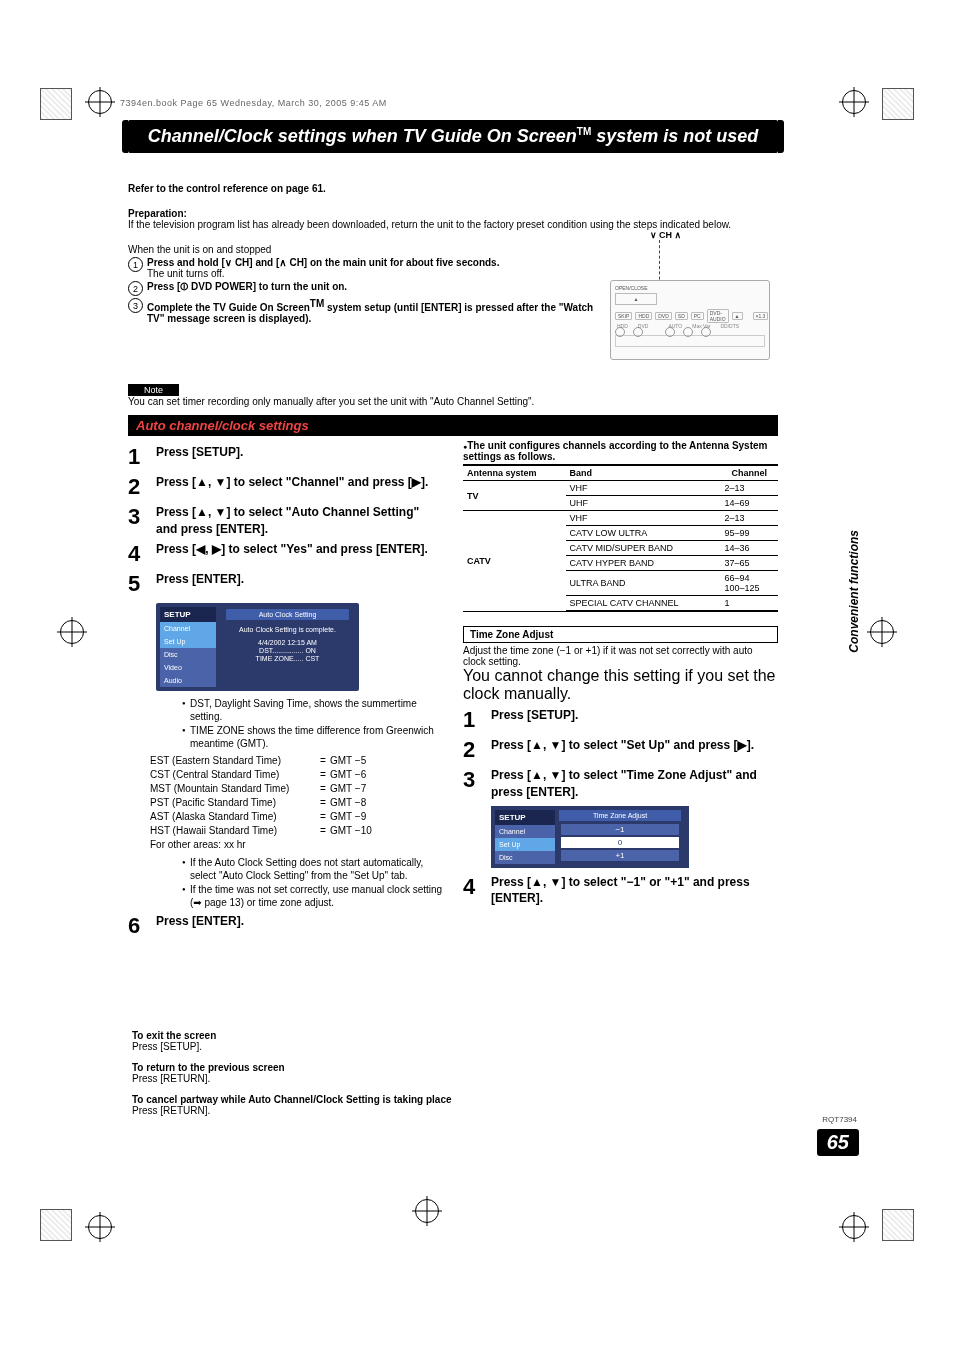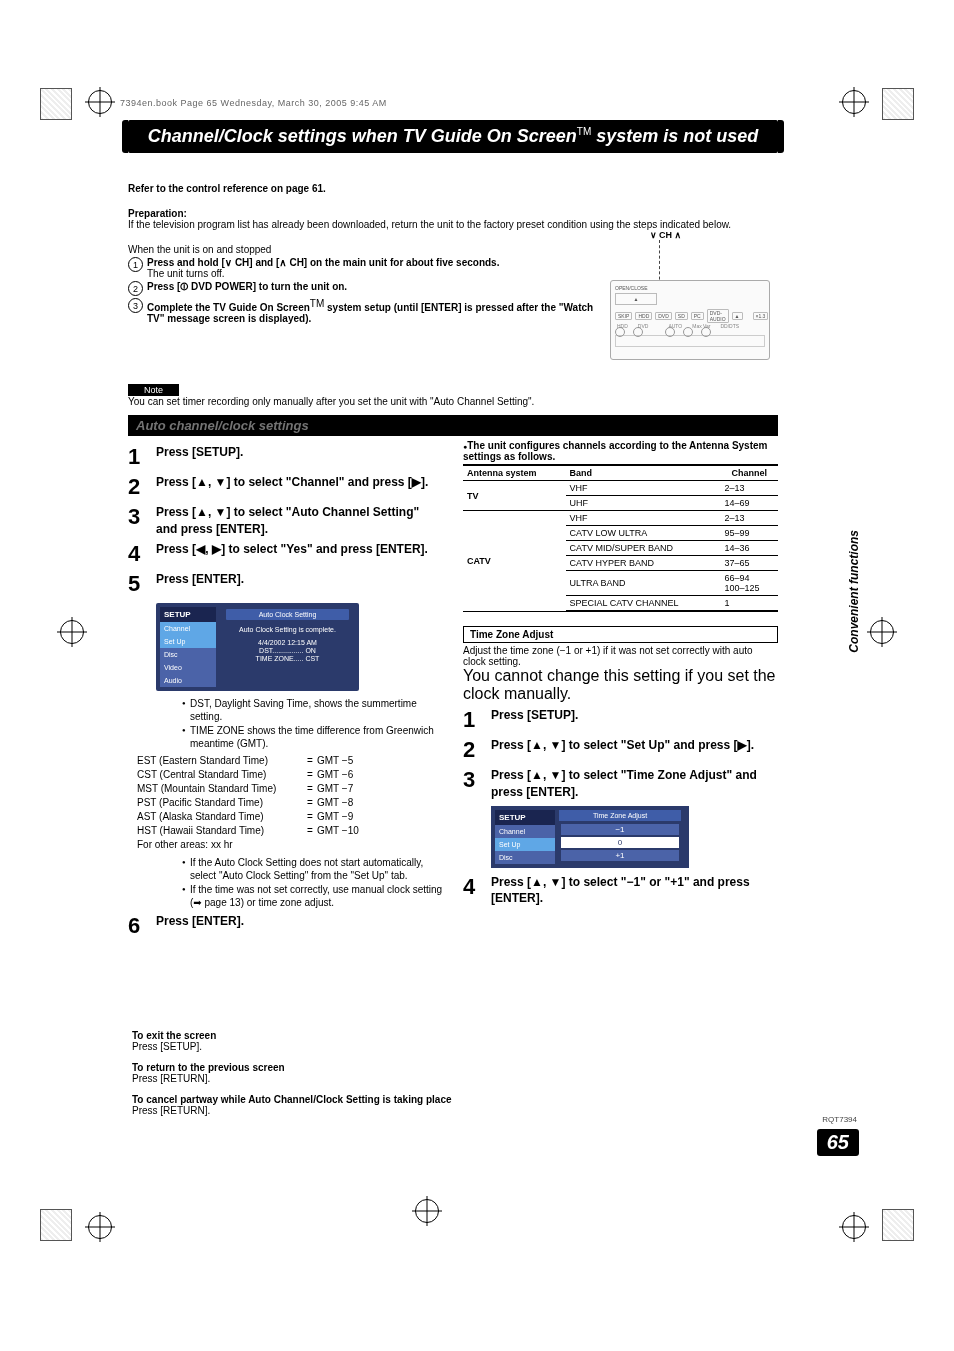--- a/index.html
+++ b/index.html
@@ -61,46 +61,46 @@
     padding: 6px 10px;
     text-align: center;
     border-radius: 2px;
     position: relative;
   }
   .title-bar::before, .title-bar::after {
     content:"";position:absolute;top:0;bottom:0;width:6px;background:#000;
   }
   .title-bar::before{left:-6px;border-radius:3px 0 0 3px;}
   .title-bar::after{right:-6px;border-radius:0 3px 3px 0;}
-  .tm{font-size:10px;vertical-align:super;font-style:normal;font-weight:normal;}
+  .tm{font-size:10px;vertical-align:super;font-style:normal;font-weight:bold;}
   .intro{margin-top:30px;font-size:10px;}
   .intro b{font-weight:bold;}
   .note-tag{display:inline-block;background:#000;color:#fff;padding:1px 16px;font-size:9px;}
   .circled{display:inline-flex;width:13px;height:13px;border:1px solid #000;border-radius:50%;font-size:9px;align-items:center;justify-content:center;margin-right:4px;flex-shrink:0;}
-  .section-h{background:#000;color:#737373;font-weight:bold;font-style:italic;padding:3px 8px;margin:8px 0 4px;font-size:13px;}
+  .section-h{background:#000;color:#ef4444;font-weight:bold;font-style:italic;padding:3px 8px;margin:8px 0 4px;font-size:13px;}
   .columns{display:flex;gap:20px;}
   .col{flex:1;min-width:0;font-size:10px;}
   .bignum{font-size:22px;font-weight:bold;width:20px;display:inline-block;text-align:left;}
   .step{display:flex;margin:4px 0 2px;gap:8px;}
   .step-body{flex:1;font-size:12px;font-weight:bold;line-height:1.35;}
   .step-sub{font-size:10px;font-weight:normal;margin-top:2px;}
   .mini-ui{
     width:195px;margin:6px 0 6px 28px;background:#2b3a6b;padding:4px;border-radius:2px;
     display:flex;font-size:7px;color:#fff;
   }
   .mini-left{width:56px;}
   .mini-left .hdr{background:#1a2550;padding:3px 4px;font-weight:bold;font-size:8px;}
   .mini-left .item{padding:3px 4px;font-size:7px;}
   .mini-left .active{background:#5fa7e6;color:#fff;}
   .mini-right{flex:1;padding:2px 6px 2px 10px;text-align:center;}
   .mini-right .t{background:#3f5da8;padding:2px 4px;margin-bottom:4px;font-size:7px;border-radius:1px;}
   .bullets{font-size:10px;margin:4px 0 4px 14px;}
   .bullets li{list-style:none;position:relative;padding-left:8px;margin:1px 0;line-height:1.3;}
   .bullets li::before{content:"\25CF";position:absolute;left:0;font-size:6px;top:3px;}
-  .tzrow{display:flex;font-size:10px;line-height:1.4;margin-left:9px;}
+  .tzrow{display:flex;font-size:10px;line-height:1.4;margin-left:22px;}
   .tzrow .a{width:170px;} .tzrow .b{width:10px;} .tzrow .c{}
   table.band{border-collapse:collapse;width:100%;font-size:9px;margin-top:2px;}
   table.band th,table.band td{border-top:1px solid #000;border-bottom:1px solid #000;padding:2px 4px;text-align:left;}
   table.band th{font-weight:bold;border-top:2px solid #000;}
   table.band td.c{ }
   table.band tr.last td{border-bottom:2px solid #000;}
   .box-h{border:1px solid #000;padding:2px 6px;font-weight:bold;font-size:10px;margin-top:14px;}
   .tza-ui{width:190px;margin:6px 0 6px 28px;background:#2b3a6b;padding:4px;font-size:7px;color:#fff;display:flex;}
   .tza-left{width:60px;}
   .tza-left .hdr{background:#1a2550;padding:3px 4px;font-weight:bold;font-size:8px;}

